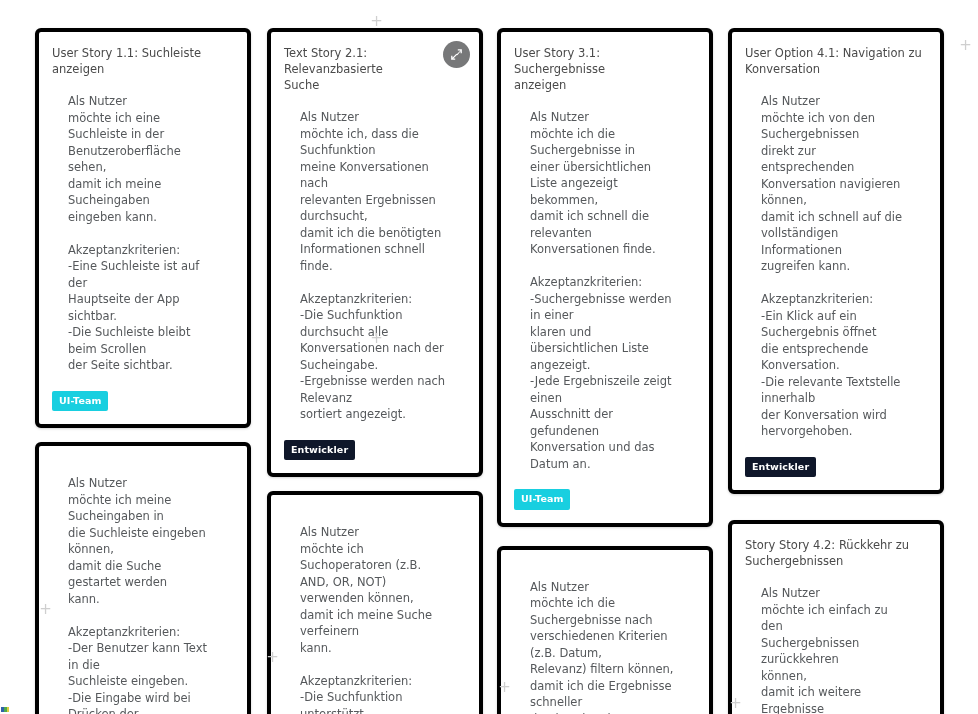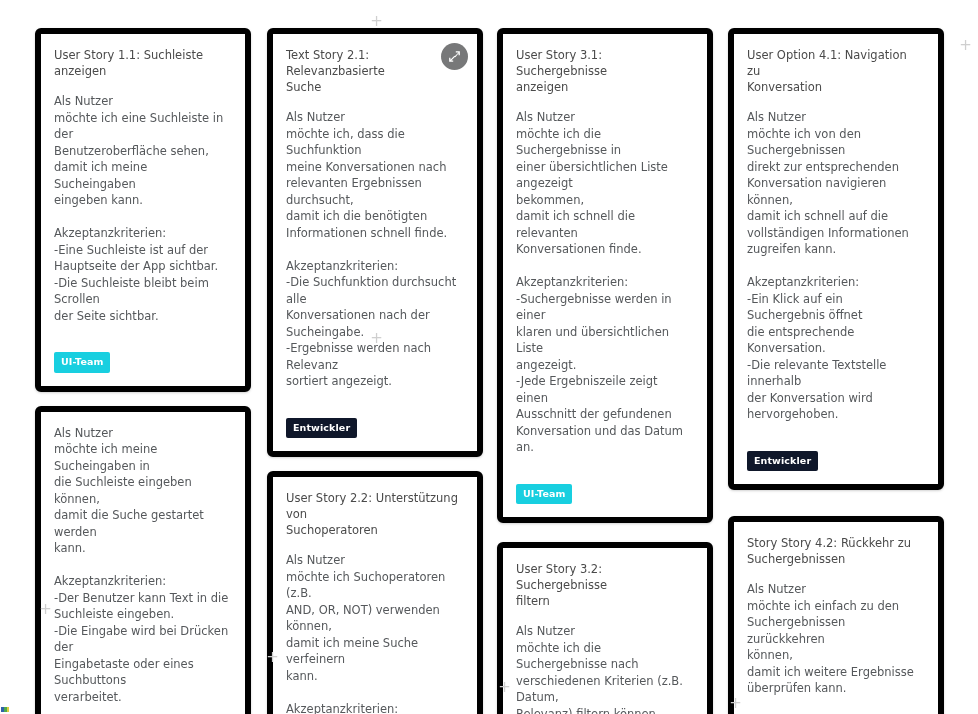--- a/index.html
+++ b/index.html
@@ -27,21 +27,21 @@
   }
 
   .col-1 { left: 35px; }
   .col-2 { left: 267px; }
   .col-3 { left: 497px; }
   .col-4 { left: 728px; }
 
   .card {
     position: relative;
     background: #ffffff;
-    border: 6px solid #000000;
+    border: 4px solid #000000;
     border-radius: 6px;
     box-shadow: 0 1px 3px rgba(0,0,0,0.12), 0 1px 2px rgba(0,0,0,0.06);
     padding: 13px 14px 13px 13px;
     margin-bottom: 14px;
   }
 
   .card-title {
     font-size: 11.5px;
     line-height: 16px;
     color: #4a4a4a;
@@ -53,42 +53,41 @@
 
   .card-title.has-expand {
     padding-right: 34px;
   }
 
   .card-body {
     font-size: 11.5px;
     line-height: 16.5px;
     color: #55585b;
     white-space: pre-line;
-    margin: 0;
+    margin: 16px;
   }
 
   .tag-row {
     margin-top: 17px;
     display: flex;
     flex-wrap: wrap;
     gap: 6px;
     align-items: center;
   }
 
   .tag {
     display: inline-block;
     font-size: 9.5px;
     line-height: 1;
     padding: 5px 7px 6px 7px;
     border-radius: 2px;
     color: #ffffff;
     font-weight: 700;
     letter-spacing: 0.1px;
     white-space: nowrap;
-    margin-top: 11px;
   }
 
   .tag-dev      { background: #0f172a; }
   .tag-ui       { background: #18cfe0; }
 
   .expand-btn {
     position: absolute;
     top: 9px;
     right: 9px;
     width: 27px;
@@ -186,22 +185,20 @@
 -Die Suchfunktion durchsucht alle
 Konversationen nach der
 Sucheingabe.
 -Ergebnisse werden nach Relevanz
 sortiert angezeigt.</div>
         <div class="tag-row">
           <span class="tag tag-dev">Entwickler</span>
         </div>
       </div>
       <div class="card" id="card-2-2" style="margin-top: 12px;">
-        <div class="card-title">User Story 2.2: Unterstützung von
-Suchoperatoren</div>
         <div class="card-body">Als Nutzer
 möchte ich Suchoperatoren (z.B.
 AND, OR, NOT) verwenden können,
 damit ich meine Suche verfeinern
 kann.
 
 Akzeptanzkriterien:
 -Die Suchfunktion unterstützt
 grundlegende Suchoperatoren.
 -Der Benutzer erhält Beispiele und
@@ -225,22 +222,20 @@
 klaren und übersichtlichen Liste
 angezeigt.
 -Jede Ergebniszeile zeigt einen
 Ausschnitt der gefundenen
 Konversation und das Datum an.</div>
         <div class="tag-row">
           <span class="tag tag-ui">UI-Team</span>
         </div>
       </div>
       <div class="card" id="card-3-2" style="margin-top: 19px;">
-        <div class="card-title">User Story 3.2: Suchergebnisse
-filtern</div>
         <div class="card-body">Als Nutzer
 möchte ich die Suchergebnisse nach
 verschiedenen Kriterien (z.B. Datum,
 Relevanz) filtern können,
 damit ich die Ergebnisse schneller
 durchsuchen kann.
 
 Akzeptanzkriterien:
 -Der Benutzer kann Suchergebnisse
 nach Datum und Relevanz filtern.

